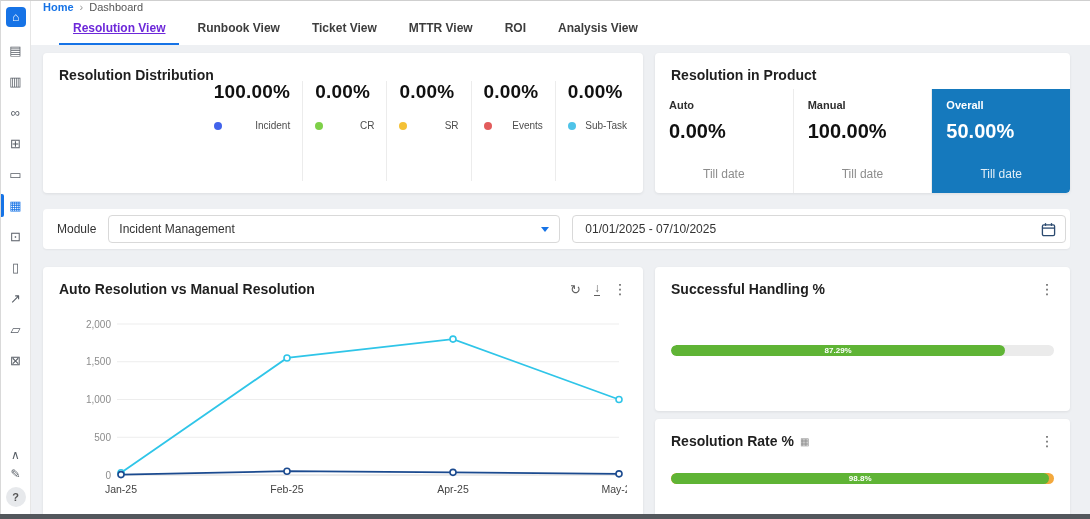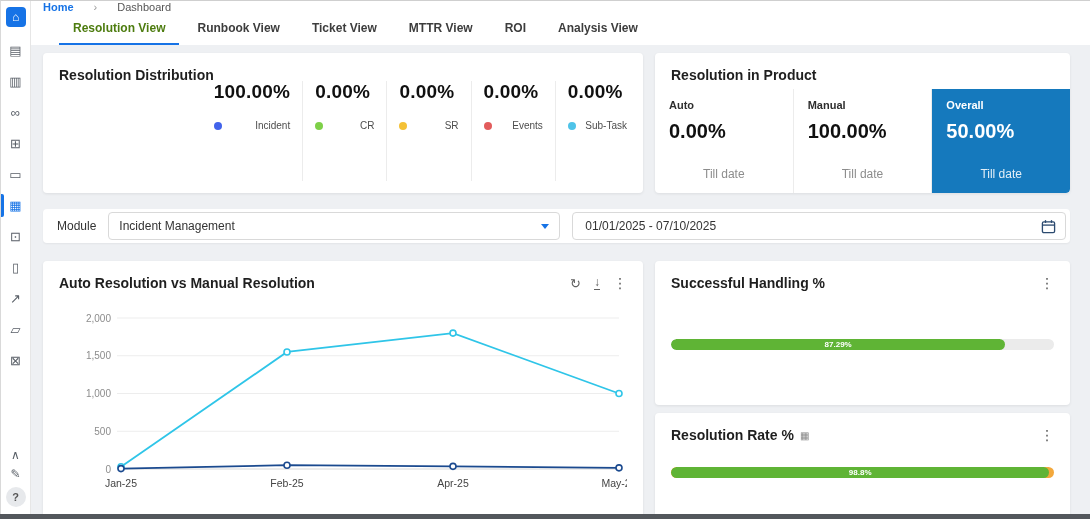--- a/index.html
+++ b/index.html
@@ -20,28 +20,28 @@
     background:#1673e6;border-radius:0 2px 2px 0;}
   .sidebar-bottom{margin-top:auto;display:flex;flex-direction:column;align-items:center;gap:7px;
     padding-bottom:12px;color:#5a6068;font-size:12px;}
   .sb-btn{cursor:pointer;line-height:1;}
   .help-circle{width:20px;height:20px;border-radius:50%;background:#e7e9ec;color:#555;
     font-size:11px;font-weight:bold;display:flex;align-items:center;justify-content:center;cursor:pointer;}
 
   
   .main{flex:1;display:flex;flex-direction:column;min-width:0;}
   .breadcrumb-bar{height:30px;display:flex;align-items:center;padding-left:12px;font-size:11px;
-    gap:20px;background:#fff;}
+    gap:6px;background:#fff;}
   .bc-home{color:#1673e6;font-weight:700;cursor:pointer;}
   .bc-sep{color:#999;font-size:11px;}
   .bc-cur{color:#555;}
   .tabs{height:33px;background:#fff;display:flex;align-items:flex-end;padding-left:28px;gap:4px;}
   .tab{padding:8px 14px 8px;font-size:12px;font-weight:700;color:#3d3d3d;
     border-bottom:2px solid transparent;cursor:pointer;white-space:nowrap;}
-  .tab.active{color:#4d7c0f;border-bottom-color:#1673e6;}
+  .tab.active{color:#6d28d9;border-bottom-color:#1673e6;text-decoration:underline;}
 
   .content{flex:1;background:#eef0f3;padding:8px 20px 0 12px;min-width:0;}
   .row{display:grid;grid-template-columns:600px 1fr;gap:12px;}
   .card{background:#fff;border-radius:4px;box-shadow:0 1px 3px rgba(0,0,0,.08);}
   .card-title{font-size:14px;font-weight:700;color:#1f1f1f;}
 
   
   .dist-card{height:140px;padding:14px 16px 12px;display:flex;flex-direction:row;}
   .stats-row{display:flex;margin-top:14px;flex:1;}
   .stat{flex:1;padding-right:12px;margin-right:12px;border-right:1px solid #ececec;
@@ -61,21 +61,21 @@
     flex-direction:column;cursor:pointer;}
   .prod-col:last-child{border-right:none;border-radius:0 0 4px 0;}
   .prod-label{font-size:11px;font-weight:700;color:#2e2e2e;}
   .prod-value{font-size:20px;font-weight:700;color:#101010;margin-top:9px;}
   .prod-caption{font-size:12px;color:#8c8c8c;margin-top:auto;padding-bottom:4px;text-align:center;}
   .prod-col.hl .prod-label,.prod-col.hl .prod-value{color:#fff;}
   .prod-col.hl .prod-caption{color:rgba(255,255,255,.88);}
 
   
   .filter-row{display:flex;align-items:center;background:#fff;border-radius:4px;margin-top:16px;
-    height:34px;padding:0 4px 0 14px;gap:12px;box-shadow:0 1px 2px rgba(0,0,0,.05);}
+    height:40px;padding:0 4px 0 14px;gap:12px;box-shadow:0 1px 2px rgba(0,0,0,.05);}
   .filter-label{font-size:12px;color:#333;}
   .select{width:452px;height:28px;border:1px solid #d9d9d9;border-radius:4px;display:flex;
     align-items:center;justify-content:space-between;padding:0 10px;font-size:12px;color:#333;
     cursor:pointer;background:#fff;}
   .caret{width:0;height:0;border-left:4px solid transparent;border-right:4px solid transparent;
     border-top:5px solid #1673e6;}
   .date-input{flex:1;height:28px;border:1px solid #d9d9d9;border-radius:4px;display:flex;
     align-items:center;justify-content:space-between;padding:0 9px 0 12px;font-size:12px;
     color:#333;background:#fff;cursor:text;}
 

